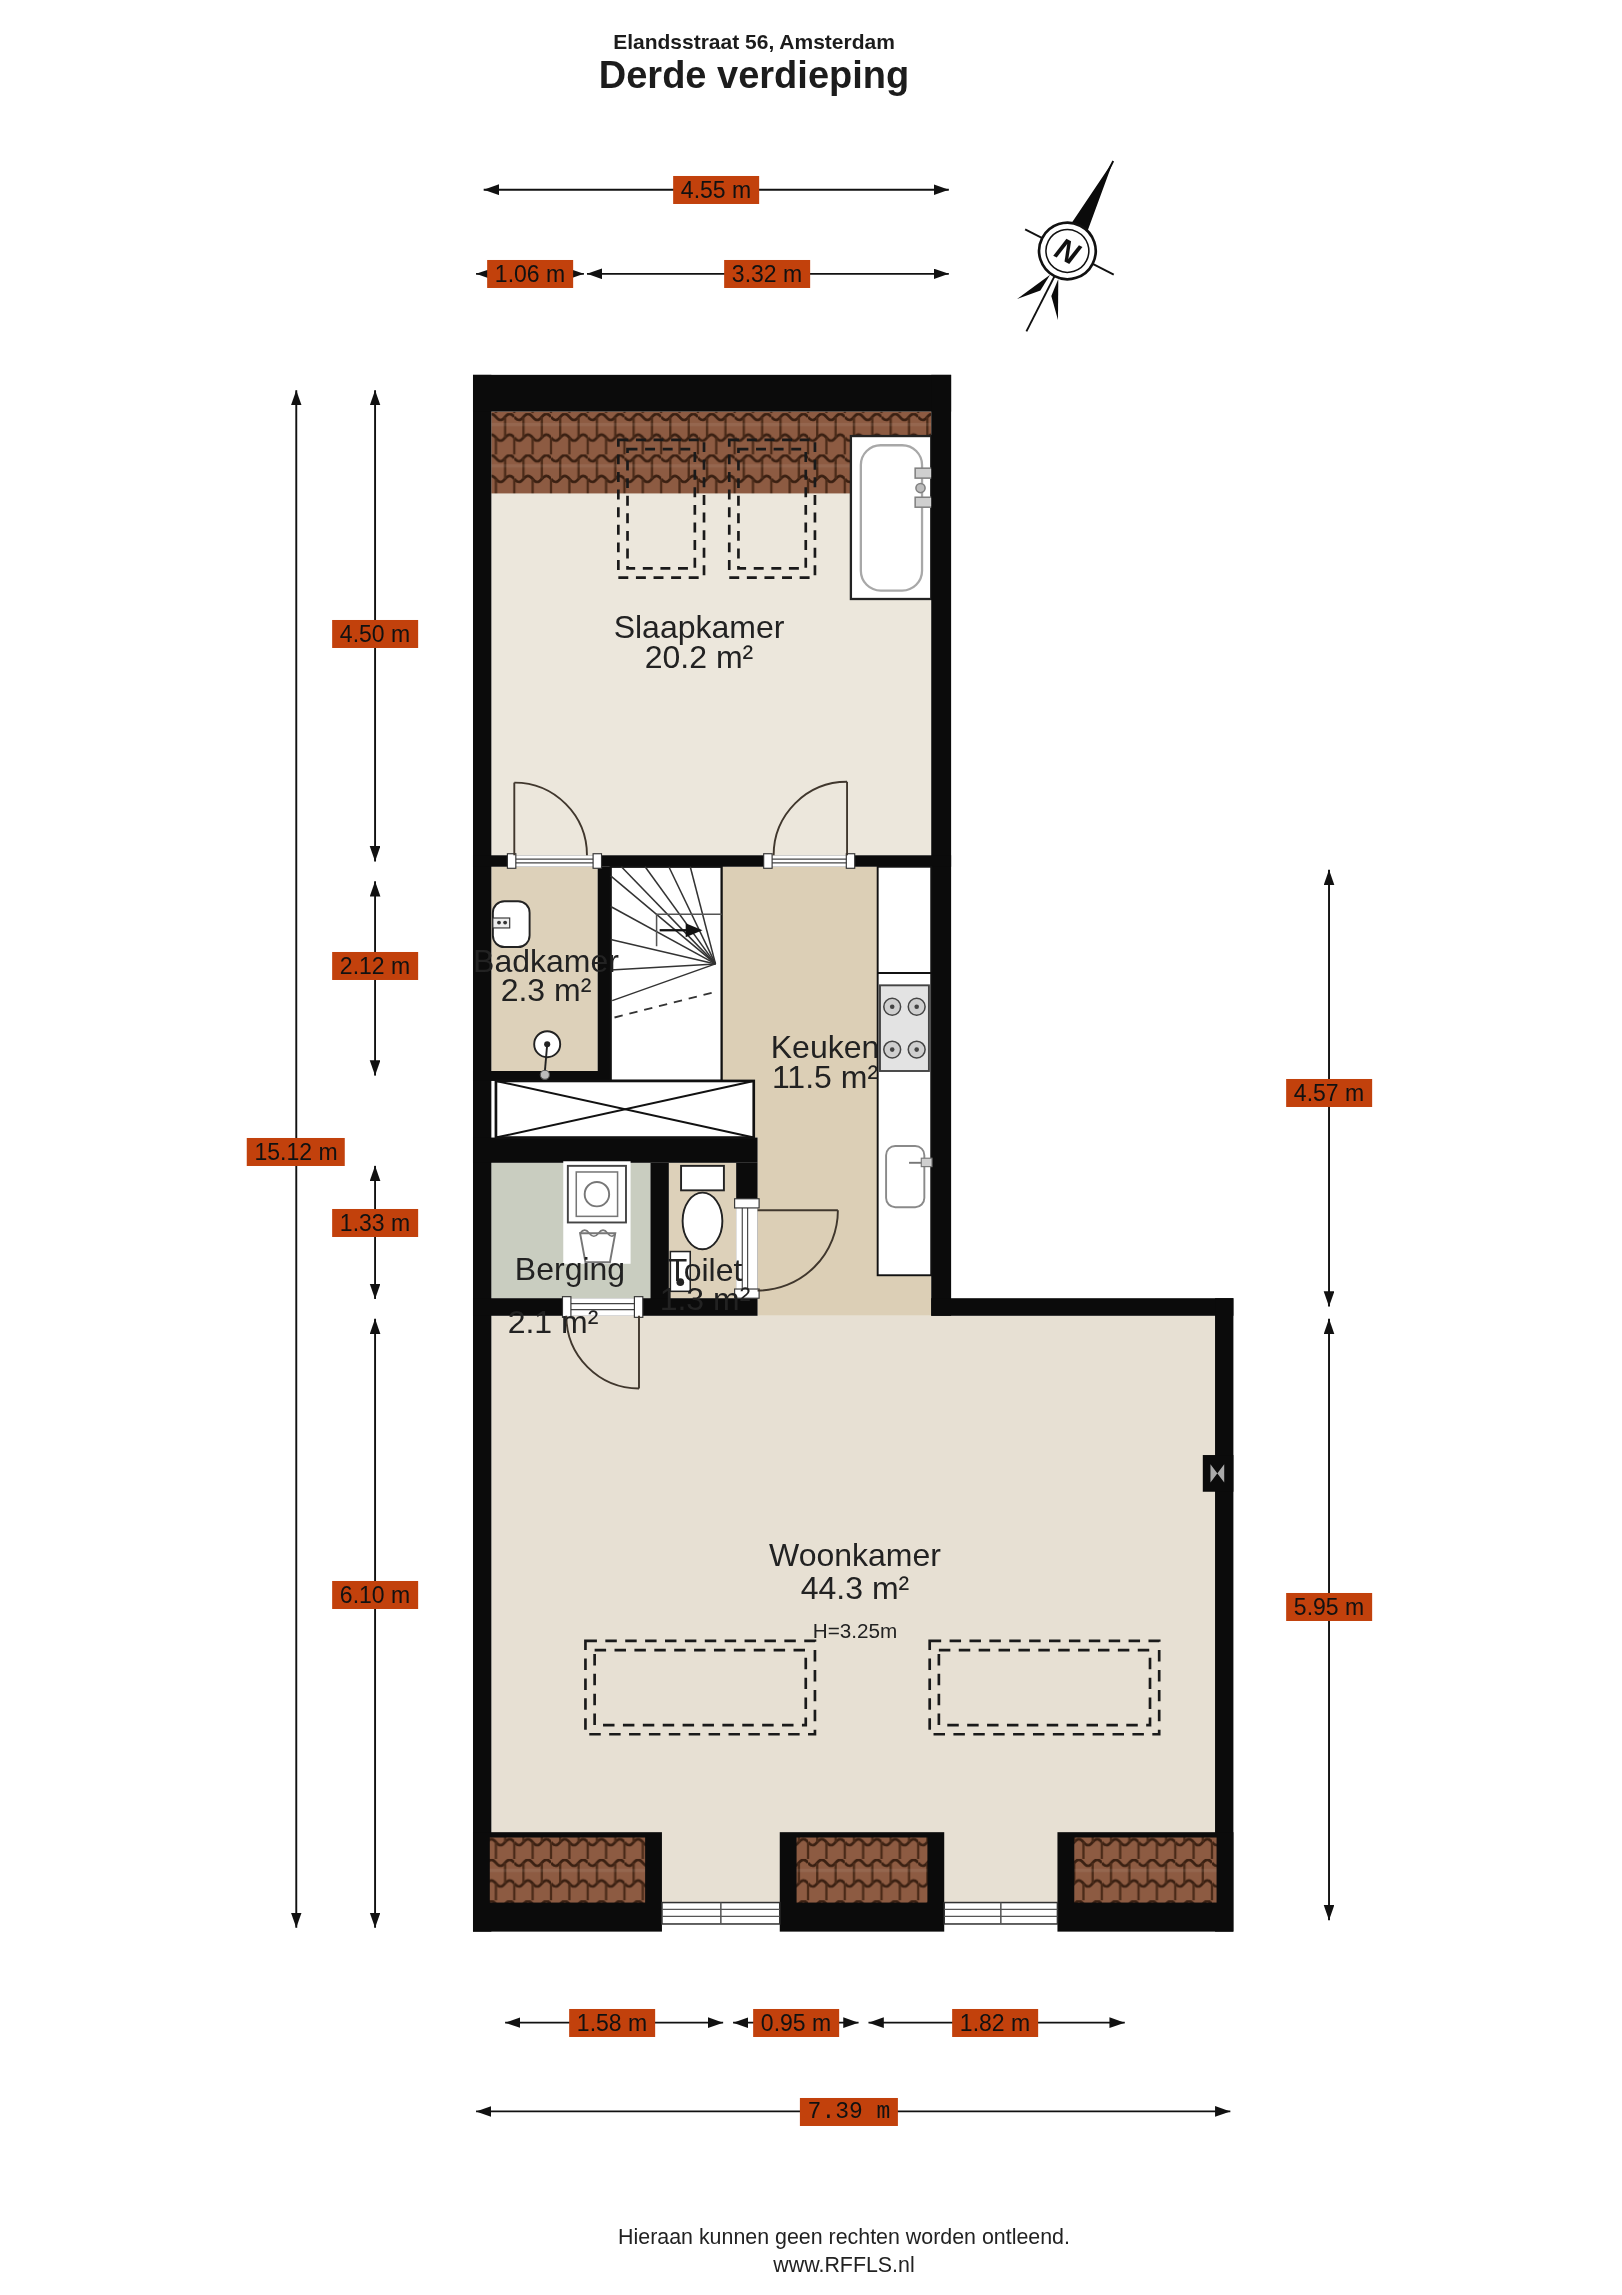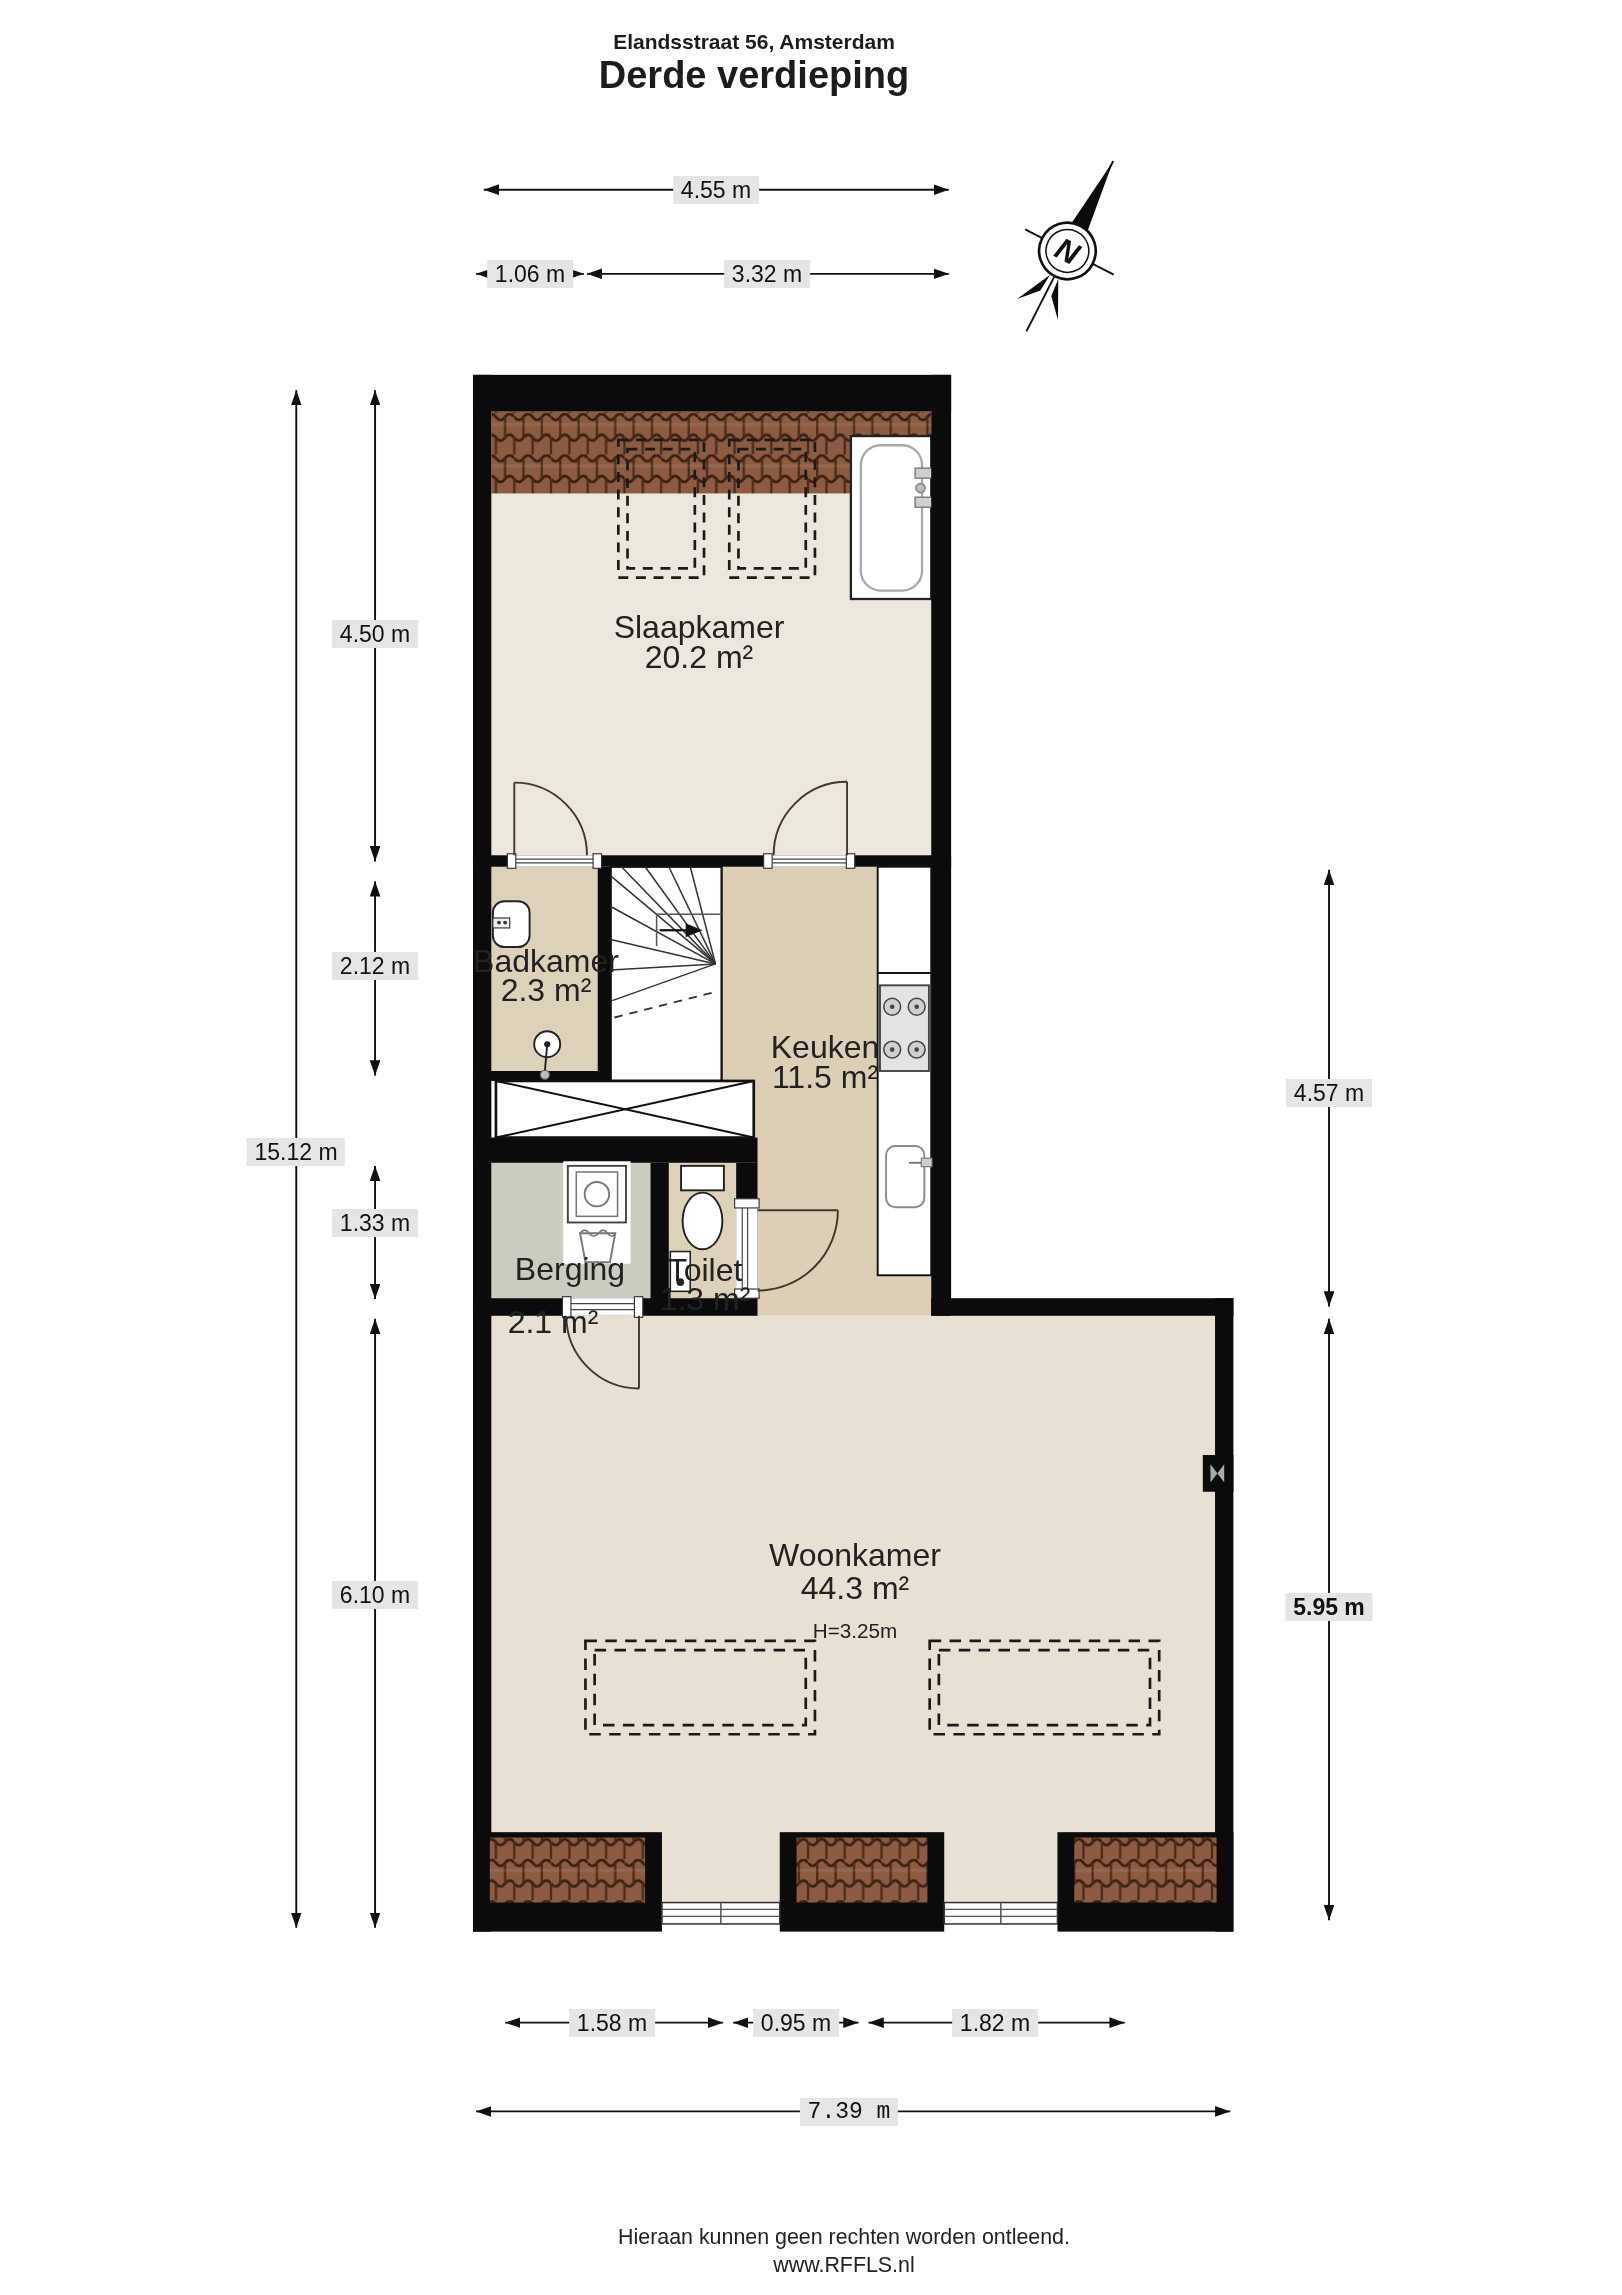--- a/index.html
+++ b/index.html
@@ -6,21 +6,21 @@
   .page{
     position:relative;width:1623px;height:2295px;background:#fff;overflow:hidden;
     font-family:"Liberation Sans", sans-serif;color:#1c1c1c;
   }
   .plan-svg{position:absolute;left:0;top:0;}
   .lbl{position:absolute;transform:translate(-50%,-50%);white-space:nowrap;line-height:1.15;}
   .title1{font-size:21px;font-weight:bold;}
   .title2{font-size:38px;font-weight:bold;}
   .room{font-size:32px;color:#222;text-align:center;}
   .room-h{font-size:20.7px;color:#222;}
-  .dim{font-size:23px;background:#e5e5e5;padding:0.8px 7.7px;color:#111;}
+  .dim{font-size:23px;background:#c2410c;padding:0.8px 7.7px;color:#111;}
   .footer{font-size:21.4px;color:#222;}
 </style>
 </head>
 <body>
 
 <div class="page">
 
   <svg class="plan-svg" width="1623" height="2295" viewBox="0 0 2121 3000">
     <defs>
       <pattern id="brickPat" width="48" height="54" patternUnits="userSpaceOnUse">
@@ -266,21 +266,21 @@
 
   <div class="lbl dim" style="left:716px;top:190px;">4.55 m</div>
   <div class="lbl dim" style="left:530px;top:274px;">1.06 m</div>
   <div class="lbl dim" style="left:767px;top:274px;">3.32 m</div>
   <div class="lbl dim" style="left:375px;top:634px;">4.50 m</div>
   <div class="lbl dim" style="left:375px;top:966px;">2.12 m</div>
   <div class="lbl dim" style="left:296px;top:1152px;">15.12 m</div>
   <div class="lbl dim" style="left:375px;top:1223px;">1.33 m</div>
   <div class="lbl dim" style="left:375px;top:1595px;">6.10 m</div>
   <div class="lbl dim" style="left:1329px;top:1093px;">4.57 m</div>
-  <div class="lbl dim" style="left:1329px;top:1607px;font-weight:bold;">5.95 m</div>
+  <div class="lbl dim" style="left:1329px;top:1607px;">5.95 m</div>
   <div class="lbl dim" style="left:612px;top:2023px;">1.58 m</div>
   <div class="lbl dim" style="left:796px;top:2023px;">0.95 m</div>
   <div class="lbl dim" style="left:995px;top:2023px;">1.82 m</div>
   <div class="lbl dim" style="left:849px;top:2112px;font-family:Liberation Mono, monospace;">7.39 m</div>
 
   <div class="lbl footer" style="left:844px;top:2237px;">Hieraan kunnen geen rechten worden ontleend.</div>
   <div class="lbl footer" style="left:844px;top:2265px;">www.RFFLS.nl</div>
 
 </div>
 

